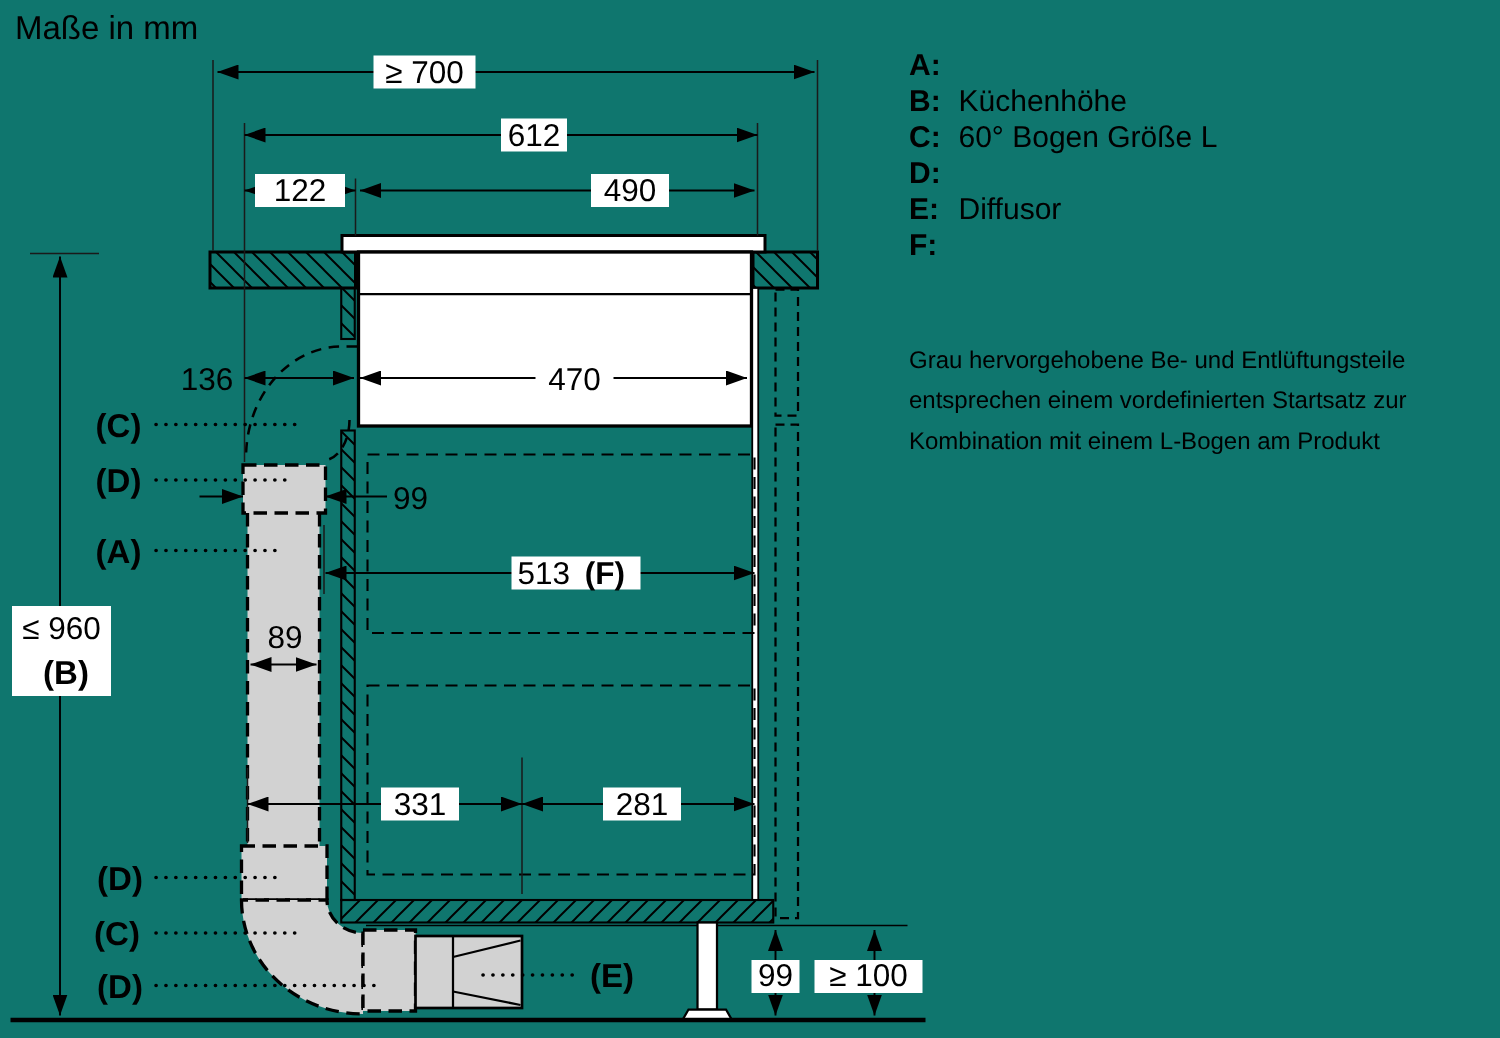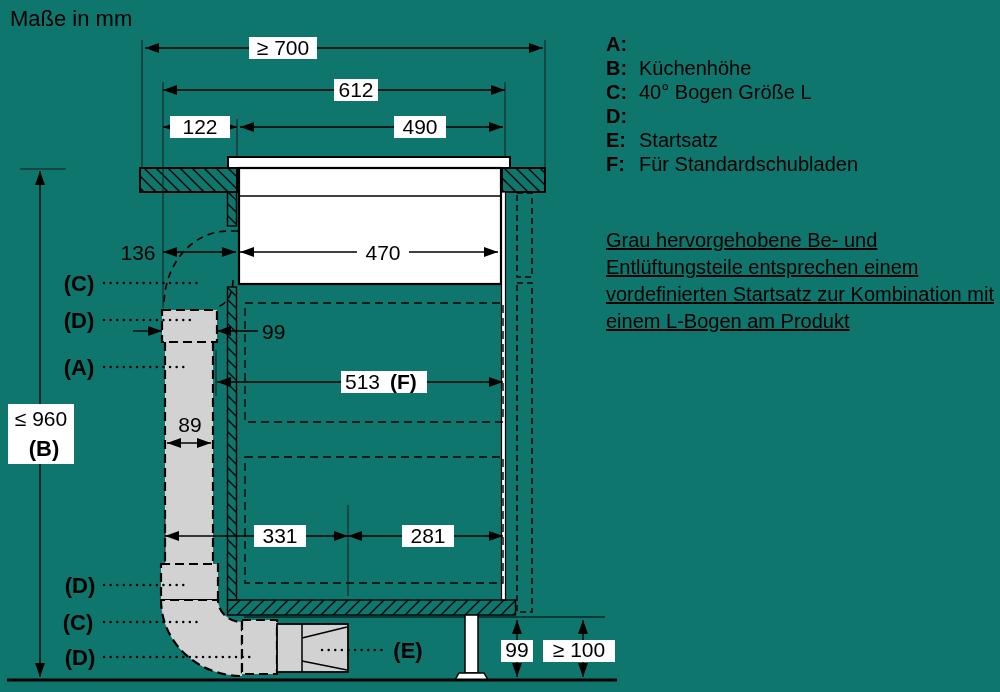--- a/index.html
+++ b/index.html
@@ -3,21 +3,21 @@
 <meta charset="utf-8">
 <style>
   html,body{margin:0;padding:0;background:#fff;}
   #stage{position:relative;width:1000px;height:692px;background:#0f766e;overflow:hidden;
          font-family:"Liberation Sans", sans-serif;color:#000;}
   #page-title{position:absolute;left:10px;top:6px;font-size:22px;}
   #diagram{position:absolute;left:0;top:0;}
   #legend{position:absolute;left:606px;top:32px;font-size:20px;line-height:24px;}
   .legend-row{display:flex;}
   .legend-key{font-weight:bold;width:33px;flex:0 0 33px;}
-  #note{position:absolute;left:606px;top:227px;width:388px;font-size:20px;line-height:27px;text-decoration:underline;}
+  #note{position:absolute;left:606px;top:227px;width:388px;font-size:16px;line-height:27px;}
   svg text{font-family:"Liberation Sans", sans-serif;}
   .dim{font-size:21px;}
   .lbl{font-size:22px;font-weight:bold;}
 </style>
 </head>
 <body>
 
 <div id="stage">
 
   <div id="page-title">Maße in mm</div>
@@ -165,30 +165,29 @@
   <div id="legend">
     <div class="legend-row">
       <span class="legend-key">A:</span>
     </div>
     <div class="legend-row">
       <span class="legend-key">B:</span>
       <span>Küchenhöhe</span>
     </div>
     <div class="legend-row">
       <span class="legend-key">C:</span>
-      <span>40° Bogen Größe L</span>
+      <span>60° Bogen Größe L</span>
     </div>
     <div class="legend-row">
       <span class="legend-key">D:</span>
     </div>
     <div class="legend-row">
       <span class="legend-key">E:</span>
-      <span>Startsatz</span>
+      <span>Diffusor</span>
     </div>
     <div class="legend-row">
       <span class="legend-key">F:</span>
-      <span>Für Standardschubladen</span>
     </div>
   </div>
 
   <div id="note">Grau hervorgehobene Be- und Entlüftungsteile entsprechen einem vordefinierten Startsatz zur Kombination mit einem L-Bogen am Produkt</div>
 
 </div>
 
 </body></html>

